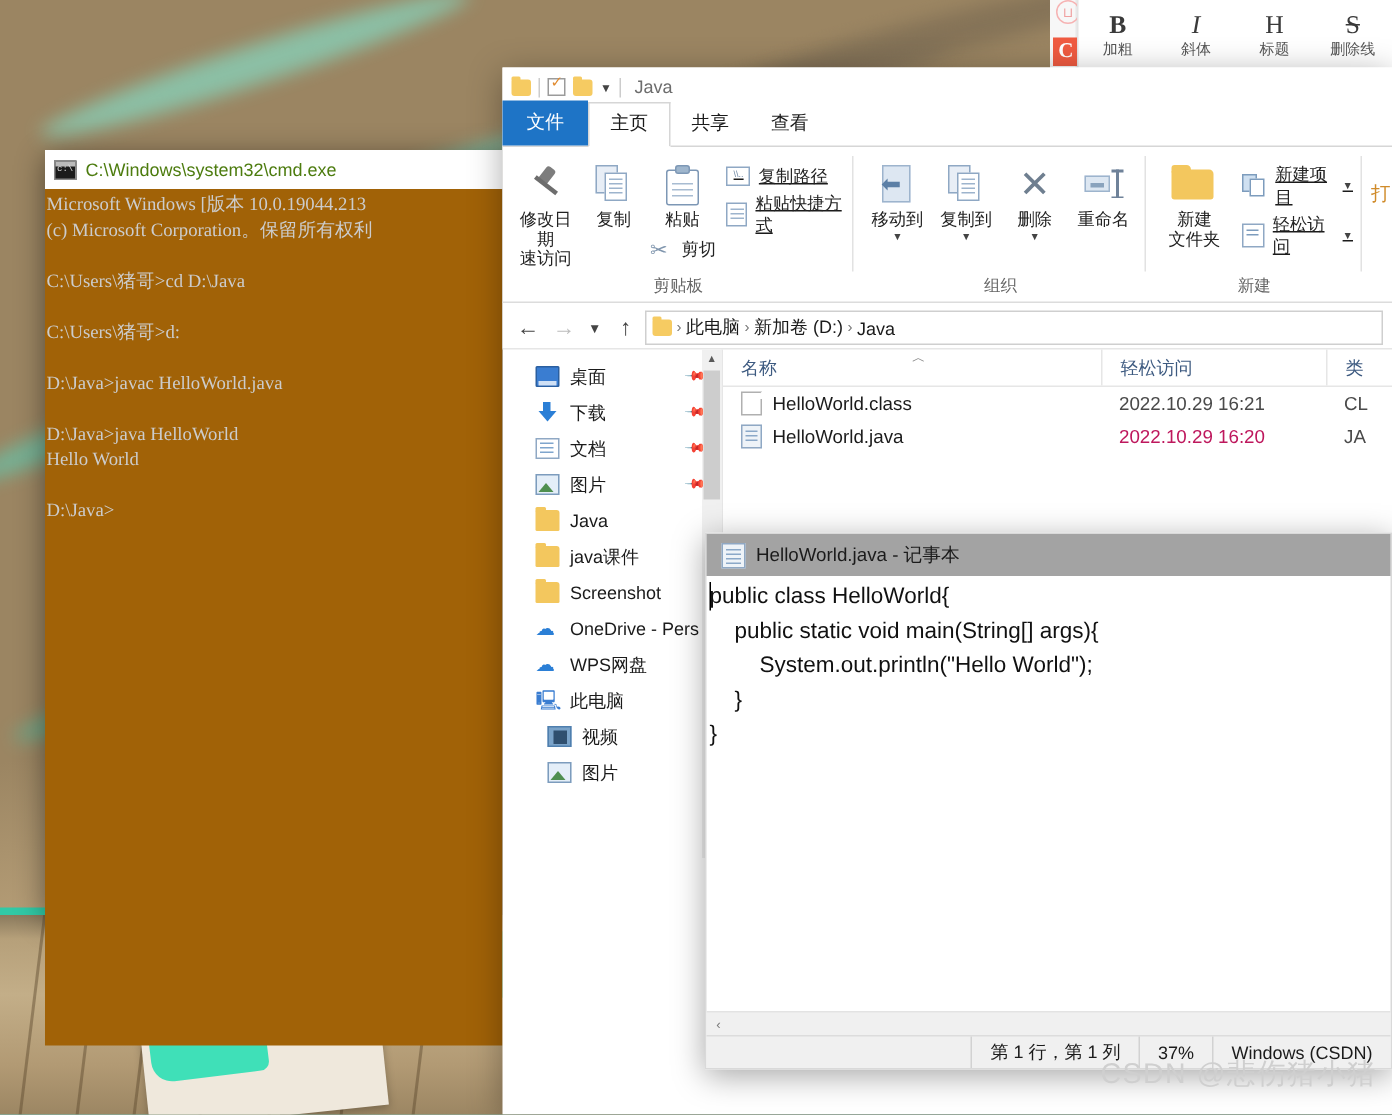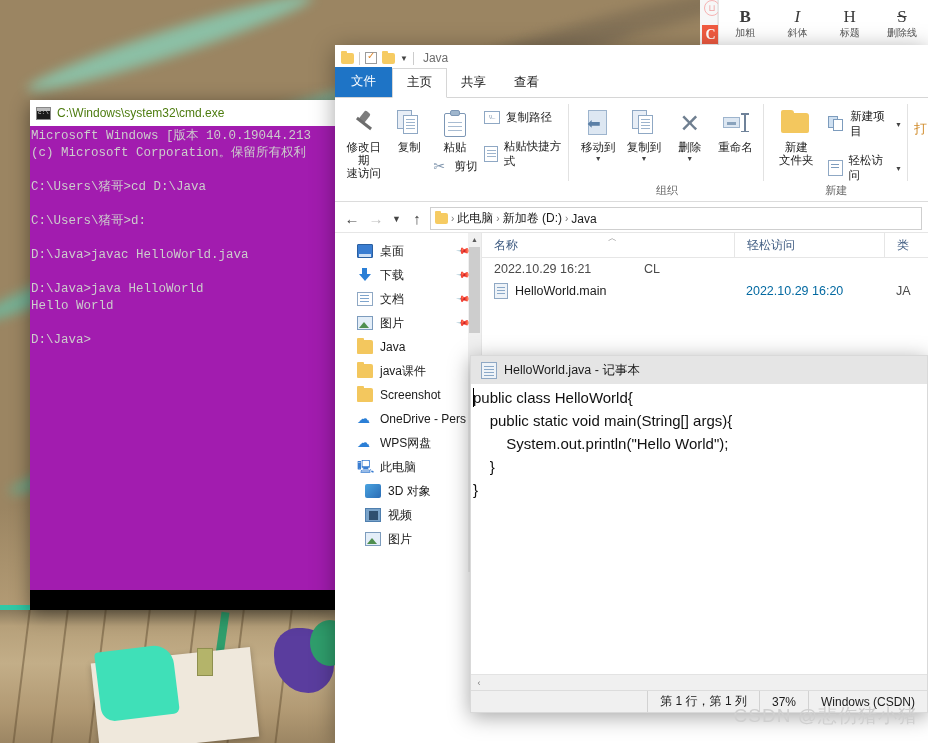--- a/index.html
+++ b/index.html
@@ -60,23 +60,23 @@
   #cmd {
     position:absolute; left:30px; top:100px; width:305px; height:510px;
     background:#000; box-shadow:0 4px 18px rgba(0,0,0,.45);
   }
   #cmd .titlebar { height:26px; background:#ffffff; display:flex; align-items:center; padding-left:6px; gap:6px; }
   #cmd .title-ico { width:15px; height:13px; background:#1b1b1b; border:1px solid #888; position:relative; flex:none; }
   #cmd .title-ico::after { content:"c:\\"; position:absolute; left:1px; top:1px; font-size:6px; color:#ddd; font-family:"Liberation Mono", monospace;}
   #cmd .title-ico .bar { position:absolute; left:0; top:0; right:0; height:3px; background:#bbb; }
   #cmd .title-txt { font-size:12px; color:#4d7c0f; font-family:"Liberation Sans", sans-serif; }
   #cmd .console {
-    padding:2px 0 0 1px; color:#cccccc; background:#a21caf;
-    font-family:Liberation Mono, monospace;
-    font-size:12.5px; line-height:17px; white-space:pre; overflow:hidden; height:464px;
+    padding:2px 0 0 1px; color:#cccccc; background:#a16207;
+    font-family:Liberation Serif, serif;
+    font-size:12.5px; line-height:17px; white-space:pre; overflow:hidden; height:571px;
   }
 
   
   #explorer {
     position:absolute; left:335px; top:45px; width:593px; height:698px;
     background:#ffffff; box-shadow:0 4px 22px rgba(0,0,0,.35);
     font-size:12px; color:#1b1b1b;
   }
   #explorer .qat { height:26px; background:#ffffff; display:flex; align-items:center; padding:0 6px; gap:5px; }
   .mini-folder { width:13px; height:11px; background:#f6cb62; border-radius:1px 2px 2px 2px; position:relative; flex:none;}
@@ -92,21 +92,21 @@
   #explorer .tab.file { background:#1e74c6; color:#fff; font-weight:normal; padding:6px 16px 7px; }
   #explorer .tab.active { background:#fff; border:1px solid #d6d6d6; border-bottom:1px solid #fff; margin-bottom:-1px; }
 
   #explorer .ribbon { height:104px; background:#fff; border-bottom:1px solid #dcdcdc; display:flex; position:relative; }
   .rgroup { display:flex; flex-direction:column; position:relative; padding:0 6px; }
   .rgroup .rbody { display:flex; flex:1; padding-top:5px; }
   .rgroup .glabel { text-align:center; font-size:11px; color:#666; padding-bottom:3px; }
   .rgroup .divider { position:absolute; right:0; top:6px; bottom:20px; width:1px; background:#e2e2e2; }
   .bigbtn { width:52px; display:flex; flex-direction:column; align-items:center; gap:2px; font-size:11.5px; color:#222; text-align:center; line-height:13px; padding-top:4px; }
   .bigbtn .ic { height:32px; display:flex; align-items:center; justify-content:center; }
-  .smallcol { display:flex; flex-direction:column; gap:14px; padding-top:6px; }
+  .smallcol { display:flex; flex-direction:column; gap:3px; padding-top:6px;text-decoration:underline; }
   .smallbtn { display:flex; align-items:center; gap:5px; font-size:11.5px; color:#222; }
   .smallbtn .ic { width:17px; height:16px; display:flex; align-items:center; justify-content:center; }
   .sub-caret { font-size:7px; color:#444; line-height:5px; }
 
   
   .ico-pin { width:22px;height:24px; position:relative; }
   .ico-pin::before{content:"";position:absolute;left:8px;top:0;width:7px;height:12px;background:#7d7d7d;border-radius:2px;transform:rotate(38deg);}
   .ico-pin::after{content:"";position:absolute;left:2px;top:11px;width:18px;height:3px;background:#6d6d6d;transform:rotate(38deg);}
   .ico-copy { width:24px;height:26px;position:relative; }
   .ico-copy .s1,.ico-copy .s2 { position:absolute;width:15px;height:19px;background:#fff;border:1.3px solid #8fa8c4; }
@@ -189,21 +189,21 @@
   .vscroll-nav { position:absolute; right:0; top:0; width:13px; bottom:0; background:#f0f0f0; }
   .vscroll-nav .up { height:13px; text-align:center; font-size:7px; color:#5a5a5a; line-height:13px; }
   .vscroll-nav .thumb { position:absolute; left:1px; right:1px; top:14px; height:86px; background:#cdcdcd; }
 
   
   #notepad {
     position:absolute; left:470px; top:355px; width:458px; height:358px;
     background:#fff; box-shadow:0 4px 20px rgba(0,0,0,.35); border:1px solid #d9d9d9;
     display:flex; flex-direction:column;
   }
-  #notepad .titlebar { height:28px; display:flex; align-items:center; gap:7px; padding-left:10px; background:#e5e5e5; }
+  #notepad .titlebar { height:28px; display:flex; align-items:center; gap:7px; padding-left:10px; background:#a3a3a3; }
   #notepad .np-ic { width:16px; height:17px; background:#eef3f8; border:1px solid #8fa8c4; position:relative; flex:none;}
   #notepad .np-ic::after{content:"";position:absolute;left:2px;top:3px;width:10px;height:1px;background:#8aa8c8;box-shadow:0 3px 0 #8aa8c8,0 6px 0 #8aa8c8,0 9px 0 #8aa8c8;}
   #notepad .np-title { font-size:12.5px; color:#1b1b1b; }
   #notepad .menubar { height:22px; display:flex; align-items:center; gap:0; padding-left:6px; border-bottom:1px solid #e6e6e6;}
   #notepad .menu { font-size:12px; color:#1b1b1b; padding:2px 7px; }
   #notepad .editor {
     flex:1; padding:2px 0 0 2px; font-size:15px; line-height:23px; color:#111;
     font-family:"Liberation Sans","DejaVu Sans",sans-serif; white-space:pre; overflow:hidden; position:relative;
   }
   #notepad .caret { position:absolute; left:2px; top:4px; width:1px; height:19px; background:#000; }
@@ -358,20 +358,21 @@
             <span>复制路径</span>
           </div>
           <div class="smallbtn">
             <span class="ic">
                 <span class="ico-shortcut"></span>
               </span>
             <span>粘贴快捷方式</span>
           </div>
         </div>
       </div>
+      <div class="glabel" style="padding-left:0;">剪贴板</div>
       <div class="divider"></div>
     </div>
 
     <div class="rgroup" style="width:195px;">
       <div class="rbody" style="justify-content:space-around;">
         <div class="bigbtn">
           <span class="ic">
               <span class="ico-moveto">
                 <span class="pg"></span>
                 <span class="ar">⬅</span>
@@ -514,24 +515,20 @@
         </div>
         <div class="navitem">
           <span class="nav-ic ic-cloud">☁</span>
           <span>WPS网盘</span>
         </div>
         <div class="navitem">
           <span class="nav-ic ic-pc">🖳</span>
           <span>此电脑</span>
         </div>
         <div class="navitem indent">
-          <span class="nav-ic ic-3d"></span>
-          <span>3D 对象</span>
-        </div>
-        <div class="navitem indent">
           <span class="nav-ic ic-video"></span>
           <span>视频</span>
         </div>
         <div class="navitem indent">
           <span class="nav-ic ic-pic"></span>
           <span>图片</span>
         </div>
       </div>
     <div class="listpane">
       <div class="colhdr">
@@ -541,29 +538,33 @@
         </div>
         <div class="col" style="width:150px;">
           <span>轻松访问</span>
         </div>
         <div class="col" style="flex:1;">
           <span>类</span>
         </div>
       </div>
       <div id="filelist">
           <div class="filerow">
+            <div class="cname" style="width:252px;">
+              <span class="f-ic class"></span>
+              <span>HelloWorld.class</span>
+            </div>
             <div style="width:150px;padding-left:12px;color:#4a4a4a;">2022.10.29 16:21</div>
             <div style="flex:1;padding-left:12px;color:#4a4a4a;">CL</div>
           </div>
           <div class="filerow">
             <div class="cname" style="width:252px;">
               <span class="f-ic notepad"></span>
-              <span>HelloWorld.main</span>
+              <span>HelloWorld.java</span>
             </div>
-            <div style="width:150px;padding-left:12px;color:#0369a1;">2022.10.29 16:20</div>
+            <div style="width:150px;padding-left:12px;color:#be185d;">2022.10.29 16:20</div>
             <div style="flex:1;padding-left:12px;color:#4a4a4a;">JA</div>
           </div>
         </div>
       <div class="hscroll"></div>
     </div>
   </div>
 </div>
 
 <div id="notepad">
   <div class="titlebar">

